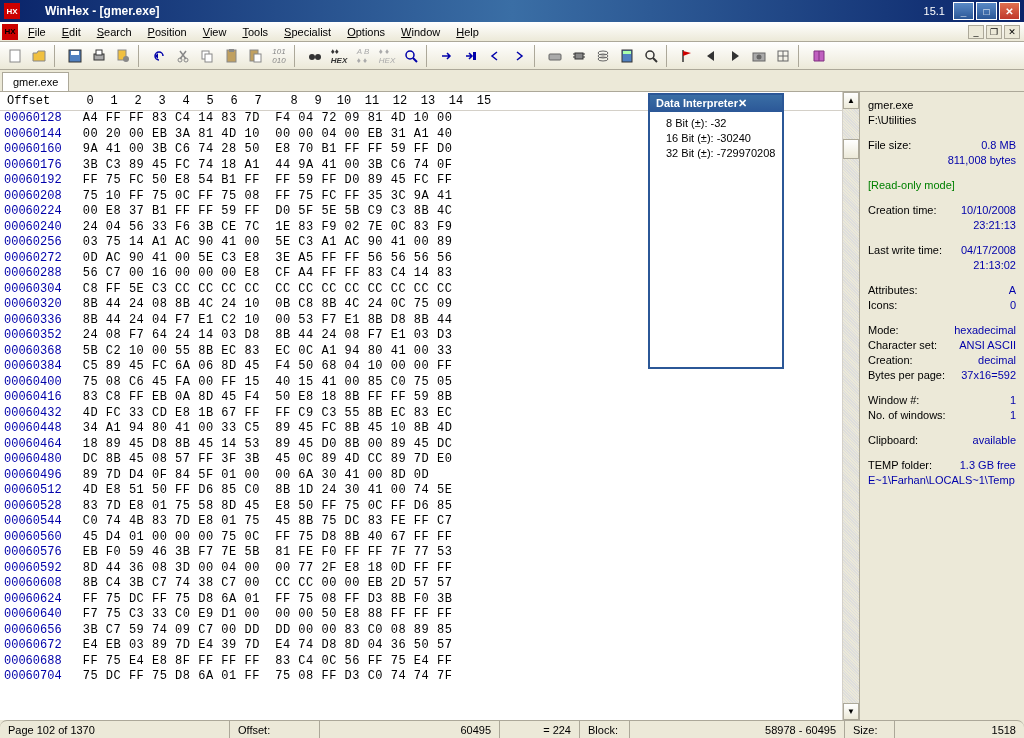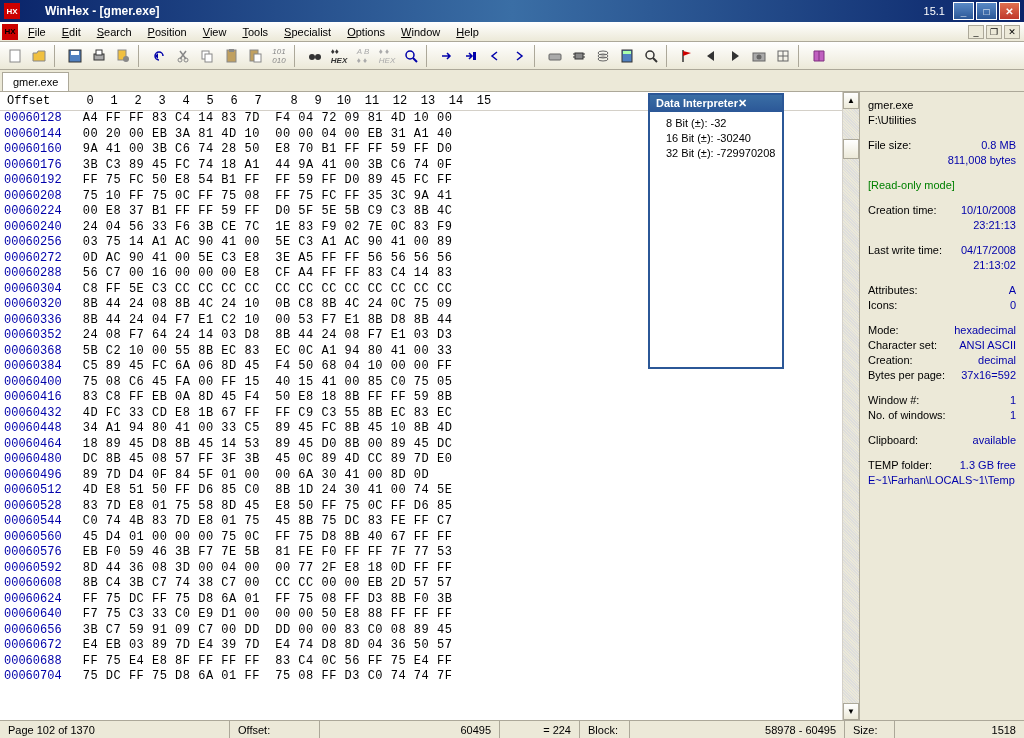--- a/index.html
+++ b/index.html
@@ -48,21 +48,21 @@
     .interpreter { position: absolute; left: 648px; top: 93px; width: 136px; background: #fff; border: 2px solid #2b5797; }
     .interpreter-title { background: linear-gradient(#3a6ea5, #2b5797); color: white; font-weight: bold; padding: 2px 6px; display: flex; font-size: 11px; }
     .interpreter-body { padding: 4px 16px; font-size: 11px; line-height: 15px; text-align: left; min-height: 255px; }
     .interpreter-body div { white-space: nowrap; }
     
     .side-panel { width: 165px; background: #ece9d8; border-left: 1px solid #aca899; padding: 6px 8px; font-size: 11px; line-height: 15px; }
     .side-row { display: flex; justify-content: space-between; }
     .side-row .val { color: #0000aa; text-align: right; }
     .side-spacer { height: 10px; }
     
-    .statusbar { height: 18px; background: #ece9d8; border-top: 1px solid #aca899; display: flex; align-items: center; font-size: 11px; }
+    .statusbar { height: 18px; background: #ece9d8; border-top: 1px solid #aca899; display: flex; align-items: center; font-size: 11px; border-radius: 7px; }
     .status-cell { padding: 0 8px; border-right: 1px solid #aca899; height: 100%; display: flex; align-items: center; }
     .status-cell.right { justify-content: flex-end; }
     
     .icon-svg { width: 16px; height: 16px; }
   </style>
 </head>
 <body>
 
 <div class="titlebar">
   <span class="titlebar-icon">HX</span>
@@ -332,21 +332,21 @@
         <div class="hex-row"><div class="offset-col">00060496</div><div class="hex-data"> 89 7D D4 0F 84 5F 01 00  00 6A 30 41 00 8D 0D</div></div>
         <div class="hex-row"><div class="offset-col">00060512</div><div class="hex-data"> 4D E8 51 50 FF D6 85 C0  8B 1D 24 30 41 00 74 5E</div></div>
         <div class="hex-row"><div class="offset-col">00060528</div><div class="hex-data"> 83 7D E8 01 75 58 8D 45  E8 50 FF 75 0C FF D6 85</div></div>
         <div class="hex-row"><div class="offset-col">00060544</div><div class="hex-data"> C0 74 4B 83 7D E8 01 75  45 8B 75 DC 83 FE FF C7</div></div>
         <div class="hex-row"><div class="offset-col">00060560</div><div class="hex-data"> 45 D4 01 00 00 00 75 0C  FF 75 D8 8B 40 67 FF FF</div></div>
         <div class="hex-row"><div class="offset-col">00060576</div><div class="hex-data"> EB F0 59 46 3B F7 7E 5B  81 FE F0 FF FF 7F 77 53</div></div>
         <div class="hex-row"><div class="offset-col">00060592</div><div class="hex-data"> 8D 44 36 08 3D 00 04 00  00 77 2F E8 18 0D FF FF</div></div>
         <div class="hex-row"><div class="offset-col">00060608</div><div class="hex-data"> 8B C4 3B C7 74 38 C7 00  CC CC 00 00 EB 2D 57 57</div></div>
         <div class="hex-row"><div class="offset-col">00060624</div><div class="hex-data"> FF 75 DC FF 75 D8 6A 01  FF 75 08 FF D3 8B F0 3B</div></div>
         <div class="hex-row"><div class="offset-col">00060640</div><div class="hex-data"> F7 75 C3 33 C0 E9 D1 00  00 00 50 E8 88 FF FF FF</div></div>
-        <div class="hex-row"><div class="offset-col">00060656</div><div class="hex-data"> 3B C7 59 91 09 C7 00 DD  DD 00 00 83 C0 08 89 45</div></div>
+        <div class="hex-row"><div class="offset-col">00060656</div><div class="hex-data"> 3B C7 59 74 09 C7 00 DD  DD 00 00 83 C0 08 89 85</div></div>
         <div class="hex-row"><div class="offset-col">00060672</div><div class="hex-data"> E4 EB 03 89 7D E4 39 7D  E4 74 D8 8D 04 36 50 57</div></div>
         <div class="hex-row"><div class="offset-col">00060688</div><div class="hex-data"> FF 75 E4 E8 8F FF FF FF  83 C4 0C 56 FF 75 E4 FF</div></div>
         <div class="hex-row"><div class="offset-col">00060704</div><div class="hex-data"> 75 DC FF 75 D8 6A 01 FF  75 08 FF D3 C0 74 74 7F</div></div>
       </div>
   </div>
   <div class="scrollbar-v">
     <div class="scroll-btn">▲</div>
     <div class="scroll-track">
         <div class="scroll-thumb"></div>
       </div>

